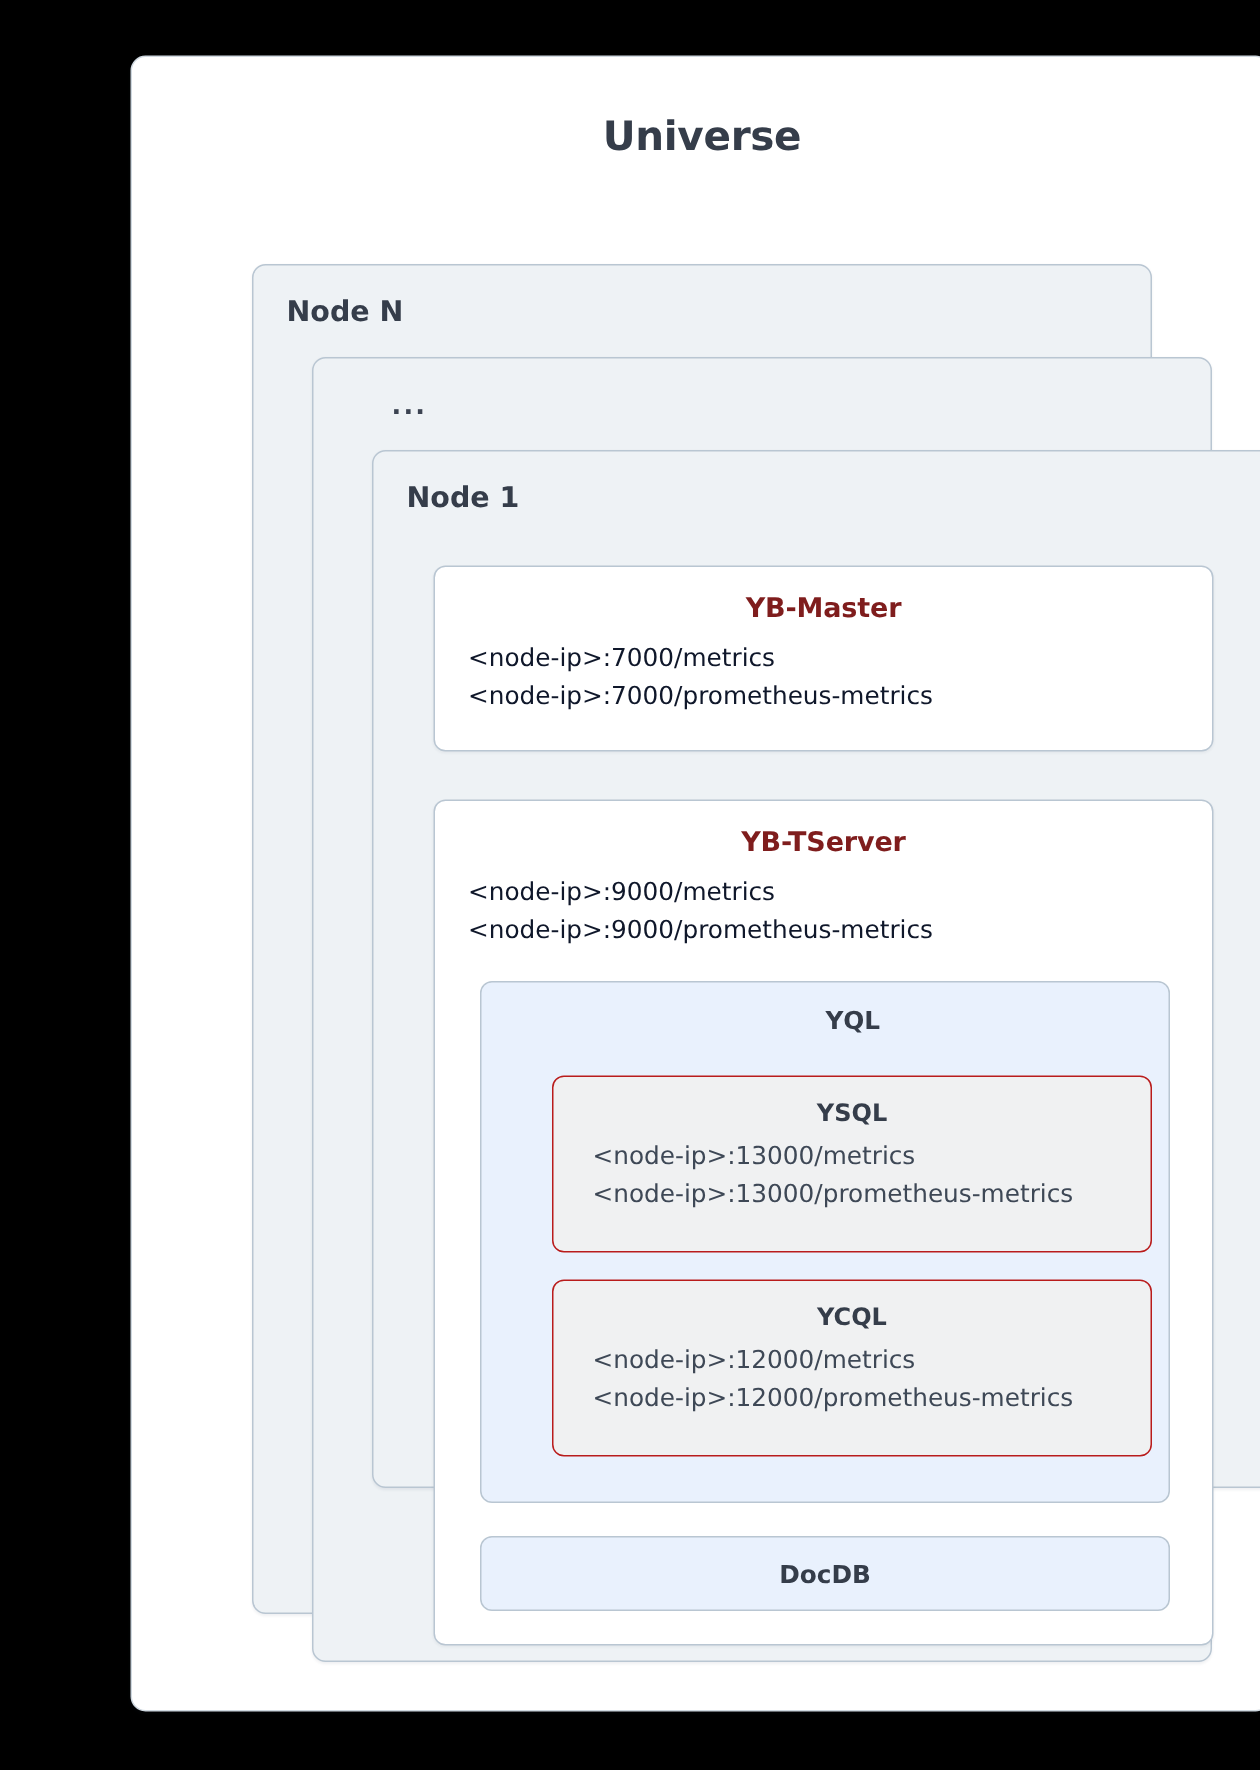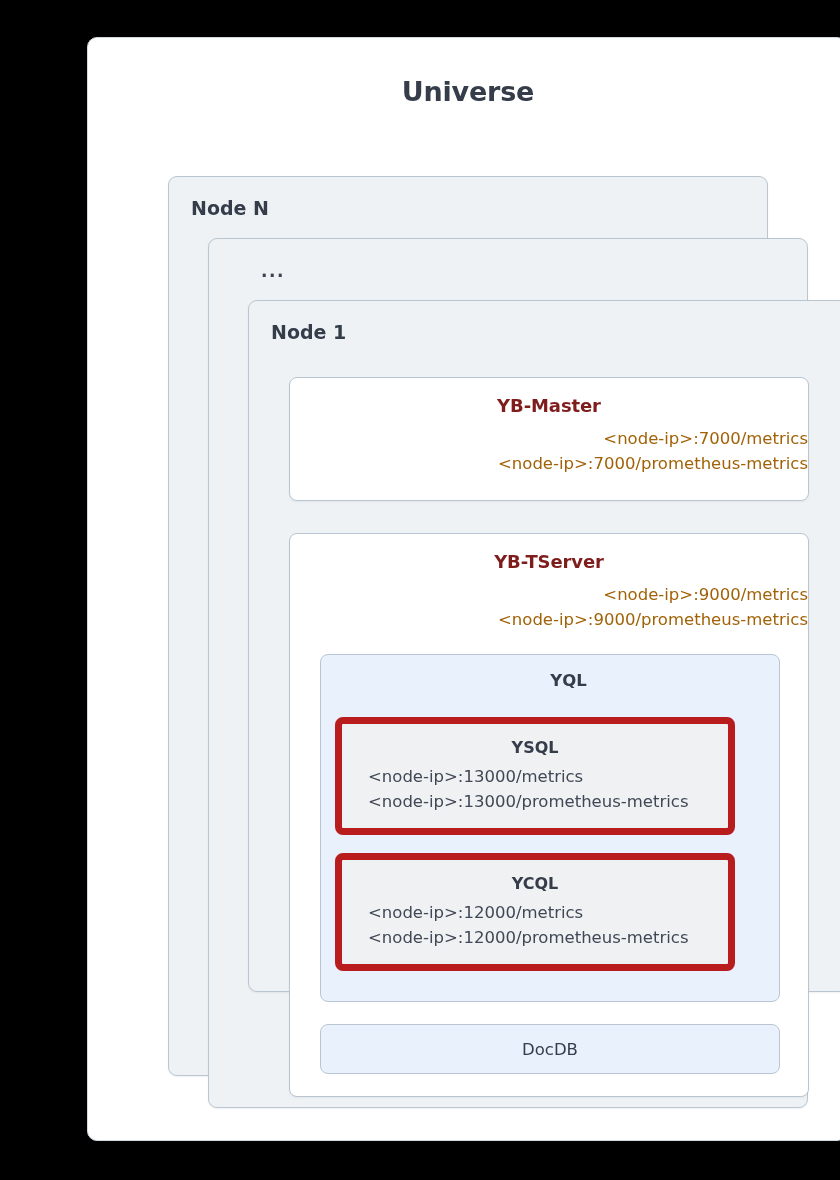--- a/index.html
+++ b/index.html
@@ -123,23 +123,22 @@
     font-weight: bold;
     color: #7f1d1d;
     text-align: center;
     margin-top: 17px;
     letter-spacing: -0.1px;
   }
   .box-lines {
     margin-top: 10px;
     padding-left: 22px;
     font-size: 16.5px;
-    color: #a16207;
+    color: #0f172a;
     line-height: 1.52;
-    text-align: right;
   }
   .box-lines div {
     white-space: nowrap;
   }
 
   
   .yql-box {
     position: absolute;
     left: 30px;
     top: 120px;
@@ -155,25 +154,25 @@
     font-weight: bold;
     color: #353d4a;
     text-align: center;
     margin-top: 16px;
     padding-left: 37px;
   }
 
   
   .api-box {
     position: absolute;
-    left: 14px;
+    left: 47px;
     width: 400px;
     height: 118px;
     background: #f0f1f2;
-    border: 7px solid #b91c1c;
+    border: 1px solid #b91c1c;
     border-radius: 8px;
     box-sizing: border-box;
   }
   .ysql-box { top: 62px; }
   .ycql-box { top: 198px; }
 
   .api-title {
     font-size: 16px;
     font-weight: bold;
     color: #353d4a;
@@ -201,21 +200,21 @@
     background: #e9f1fd;
     border: 1px solid #b9c6d2;
     border-radius: 8px;
     box-sizing: border-box;
     display: flex;
     align-items: center;
     justify-content: center;
   }
   .docdb-title {
     font-size: 16.5px;
-    font-weight: normal;
+    font-weight: bold;
     color: #353d4a;
   }
 </style>
 </head>
 <body>
 
 <div class="canvas">
 
   <div class="universe-card">
 

